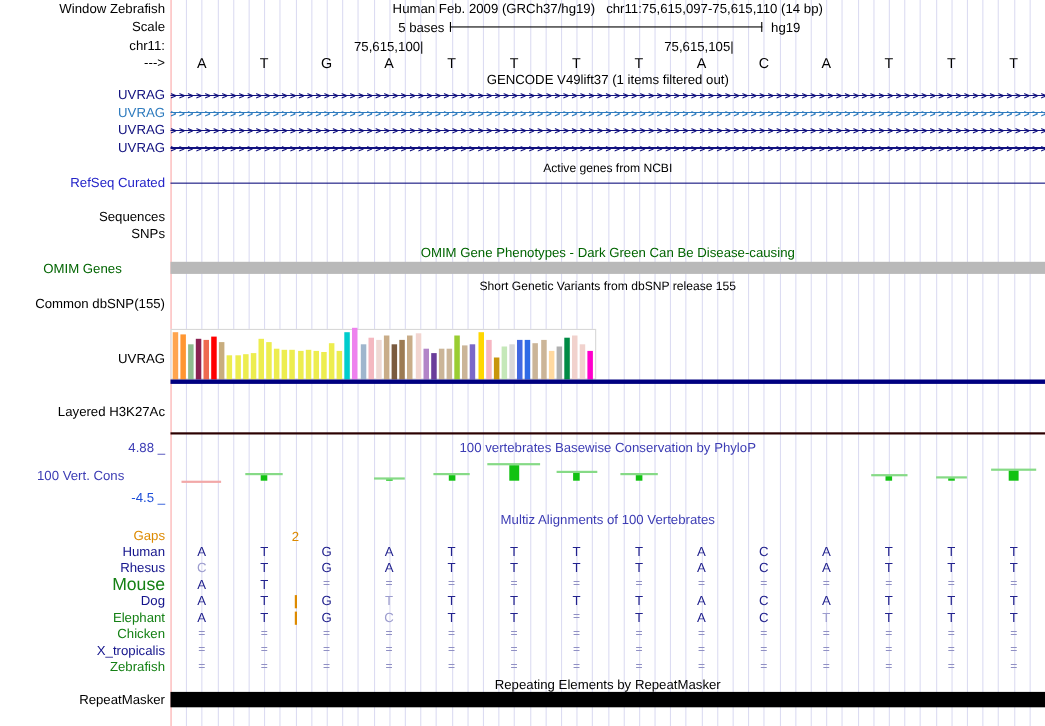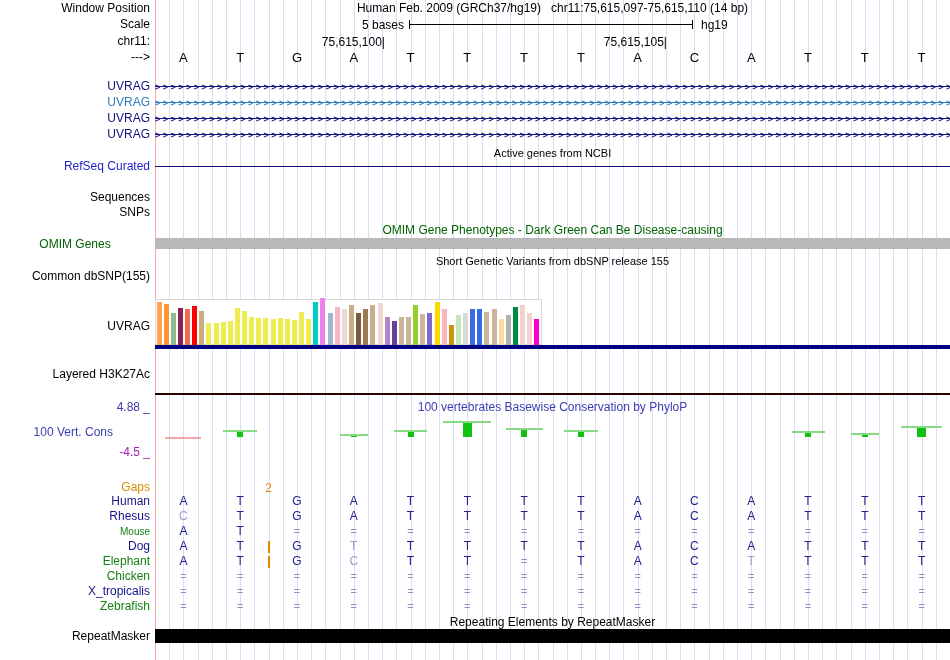--- a/index.html
+++ b/index.html
@@ -8,21 +8,21 @@
     font-family:"Liberation Sans",sans-serif;color:#000;
   }
   .abs{position:absolute;}
   .lbl{position:absolute;left:0;width:150px;text-align:right;font-size:12px;line-height:13px;white-space:nowrap;}
   .title{position:absolute;left:155px;width:795px;text-align:center;font-size:12px;line-height:13px;white-space:nowrap;}
   .small{font-size:11px;}
   .bluelbl{color:#2323C8;}
   .bluet{color:#3C3CB4;}
   .dgreen{color:#006400;text-align:center;}
   .orange{color:#DD8A00;}
-  .maroon{color:#a21caf;}
+  .maroon{color:#1d4ed8;}
   .arrowrow{position:absolute;left:155px;width:795px;height:10px;line-height:10px;overflow:hidden;
     font-size:9px;font-weight:bold;letter-spacing:2.5px;white-space:nowrap;}
   .mzcell{position:absolute;font-size:12px;line-height:13px;text-align:center;color:#22228E;}
   .mzlight{color:#9C9CCE;}
   .mzeq{color:#9090C4;font-size:11px;}
   .tick{position:absolute;width:1px;background:#000;}
   .seqbase{position:absolute;font-size:13px;line-height:14px;text-align:center;color:#000;}
 </style>
 </head>
 <body>
@@ -85,21 +85,21 @@
       <div style="left: 893.214px; top: 0px; width: 1px; height: 660px; background: rgb(220, 220, 242); position: absolute;"></div>
       <div style="left: 907.411px; top: 0px; width: 1px; height: 660px; background: rgb(220, 220, 242); position: absolute;"></div>
       <div style="left: 921.607px; top: 0px; width: 1px; height: 660px; background: rgb(220, 220, 242); position: absolute;"></div>
       <div style="left: 935.804px; top: 0px; width: 1px; height: 660px; background: rgb(220, 220, 242); position: absolute;"></div>
     </div>
 
   <div class="title" style="top:2px;">
     <span>Human Feb. 2009 (GRCh37/hg19)</span>&nbsp;&nbsp;
     <span>chr11:75,615,097-75,615,110 (14 bp)</span>
   </div>
-  <div class="lbl" style="top:2px;">Window Position</div>
+  <div class="lbl" style="top:2px;">Window Zebrafish</div>
 
   <div class="lbl" style="top:18px;">Scale</div>
   <div class="abs" style="top:18px;left:0;width:404px;text-align:right;font-size:12px;">5 bases</div>
   <div class="abs" style="top:24px;left:409px;width:284px;height:1px;background:#000;"></div>
   <div class="tick" style="top:20px;left:409px;height:9px;"></div>
   <div class="tick" style="top:20px;left:692px;height:9px;"></div>
   <div class="abs" style="top:18px;left:701px;font-size:12px;">hg19</div>
 
   <div class="lbl" style="top:35px;">chr11:</div>
   <div class="abs" style="top:35px;left:185px;width:200px;text-align:right;font-size:12px;">75,615,100|</div>
@@ -116,20 +116,21 @@
       <div class="seqbase" style="left: 495.714px; top: 51px; width: 56.7857px; position: absolute;">T</div>
       <div class="seqbase" style="left: 552.5px; top: 51px; width: 56.7857px; position: absolute;">T</div>
       <div class="seqbase" style="left: 609.286px; top: 51px; width: 56.7857px; position: absolute;">A</div>
       <div class="seqbase" style="left: 666.071px; top: 51px; width: 56.7857px; position: absolute;">C</div>
       <div class="seqbase" style="left: 722.857px; top: 51px; width: 56.7857px; position: absolute;">A</div>
       <div class="seqbase" style="left: 779.643px; top: 51px; width: 56.7857px; position: absolute;">T</div>
       <div class="seqbase" style="left: 836.429px; top: 51px; width: 56.7857px; position: absolute;">T</div>
       <div class="seqbase" style="left: 893.214px; top: 51px; width: 56.7857px; position: absolute;">T</div>
     </div>
 
+  <div class="title" style="top:66px;">GENCODE V49lift37 (1 items filtered out)</div>
   <div id="gencode-rows">
       <div style="left: 0px; top: 80px; width: 150px; text-align: right; font-size: 12px; line-height: 13px; color: rgb(16, 16, 126); position: absolute;">UVRAG</div>
       <div class="arrowrow" style="left: 155px; top: 82px; width: 795px; height: 10px; color: rgb(16, 16, 126); background: linear-gradient(transparent 4px, rgb(16, 16, 126) 4px, rgb(16, 16, 126) 5px, transparent 5px); position: absolute;">&gt;&gt;&gt;&gt;&gt;&gt;&gt;&gt;&gt;&gt;&gt;&gt;&gt;&gt;&gt;&gt;&gt;&gt;&gt;&gt;&gt;&gt;&gt;&gt;&gt;&gt;&gt;&gt;&gt;&gt;&gt;&gt;&gt;&gt;&gt;&gt;&gt;&gt;&gt;&gt;&gt;&gt;&gt;&gt;&gt;&gt;&gt;&gt;&gt;&gt;&gt;&gt;&gt;&gt;&gt;&gt;&gt;&gt;&gt;&gt;&gt;&gt;&gt;&gt;&gt;&gt;&gt;&gt;&gt;&gt;&gt;&gt;&gt;&gt;&gt;&gt;&gt;&gt;&gt;&gt;&gt;&gt;&gt;&gt;&gt;&gt;&gt;&gt;&gt;&gt;&gt;&gt;&gt;&gt;&gt;&gt;&gt;&gt;&gt;&gt;&gt;&gt;&gt;&gt;&gt;&gt;&gt;&gt;&gt;&gt;</div>
       <div style="left: 0px; top: 96px; width: 150px; text-align: right; font-size: 12px; line-height: 13px; color: rgb(46, 123, 190); position: absolute;">UVRAG</div>
       <div class="arrowrow" style="left: 155px; top: 98px; width: 795px; height: 10px; color: rgb(46, 123, 190); background: linear-gradient(transparent 4px, rgb(46, 123, 190) 4px, rgb(46, 123, 190) 5px, transparent 5px); position: absolute;">&gt;&gt;&gt;&gt;&gt;&gt;&gt;&gt;&gt;&gt;&gt;&gt;&gt;&gt;&gt;&gt;&gt;&gt;&gt;&gt;&gt;&gt;&gt;&gt;&gt;&gt;&gt;&gt;&gt;&gt;&gt;&gt;&gt;&gt;&gt;&gt;&gt;&gt;&gt;&gt;&gt;&gt;&gt;&gt;&gt;&gt;&gt;&gt;&gt;&gt;&gt;&gt;&gt;&gt;&gt;&gt;&gt;&gt;&gt;&gt;&gt;&gt;&gt;&gt;&gt;&gt;&gt;&gt;&gt;&gt;&gt;&gt;&gt;&gt;&gt;&gt;&gt;&gt;&gt;&gt;&gt;&gt;&gt;&gt;&gt;&gt;&gt;&gt;&gt;&gt;&gt;&gt;&gt;&gt;&gt;&gt;&gt;&gt;&gt;&gt;&gt;&gt;&gt;&gt;&gt;&gt;&gt;&gt;&gt;&gt;</div>
       <div style="left: 0px; top: 112px; width: 150px; text-align: right; font-size: 12px; line-height: 13px; color: rgb(16, 16, 126); position: absolute;">UVRAG</div>
       <div class="arrowrow" style="left: 155px; top: 114px; width: 795px; height: 10px; color: rgb(16, 16, 126); background: linear-gradient(transparent 4px, rgb(16, 16, 126) 4px, rgb(16, 16, 126) 5px, transparent 5px); position: absolute;">&gt;&gt;&gt;&gt;&gt;&gt;&gt;&gt;&gt;&gt;&gt;&gt;&gt;&gt;&gt;&gt;&gt;&gt;&gt;&gt;&gt;&gt;&gt;&gt;&gt;&gt;&gt;&gt;&gt;&gt;&gt;&gt;&gt;&gt;&gt;&gt;&gt;&gt;&gt;&gt;&gt;&gt;&gt;&gt;&gt;&gt;&gt;&gt;&gt;&gt;&gt;&gt;&gt;&gt;&gt;&gt;&gt;&gt;&gt;&gt;&gt;&gt;&gt;&gt;&gt;&gt;&gt;&gt;&gt;&gt;&gt;&gt;&gt;&gt;&gt;&gt;&gt;&gt;&gt;&gt;&gt;&gt;&gt;&gt;&gt;&gt;&gt;&gt;&gt;&gt;&gt;&gt;&gt;&gt;&gt;&gt;&gt;&gt;&gt;&gt;&gt;&gt;&gt;&gt;&gt;&gt;&gt;&gt;&gt;&gt;</div>
       <div style="left: 0px; top: 128px; width: 150px; text-align: right; font-size: 12px; line-height: 13px; color: rgb(16, 16, 126); position: absolute;">UVRAG</div>
       <div class="arrowrow" style="left: 155px; top: 130px; width: 795px; height: 10px; color: rgb(16, 16, 126); background: linear-gradient(transparent 4px, rgb(16, 16, 126) 4px, rgb(16, 16, 126) 5px, transparent 5px); position: absolute;">&gt;&gt;&gt;&gt;&gt;&gt;&gt;&gt;&gt;&gt;&gt;&gt;&gt;&gt;&gt;&gt;&gt;&gt;&gt;&gt;&gt;&gt;&gt;&gt;&gt;&gt;&gt;&gt;&gt;&gt;&gt;&gt;&gt;&gt;&gt;&gt;&gt;&gt;&gt;&gt;&gt;&gt;&gt;&gt;&gt;&gt;&gt;&gt;&gt;&gt;&gt;&gt;&gt;&gt;&gt;&gt;&gt;&gt;&gt;&gt;&gt;&gt;&gt;&gt;&gt;&gt;&gt;&gt;&gt;&gt;&gt;&gt;&gt;&gt;&gt;&gt;&gt;&gt;&gt;&gt;&gt;&gt;&gt;&gt;&gt;&gt;&gt;&gt;&gt;&gt;&gt;&gt;&gt;&gt;&gt;&gt;&gt;&gt;&gt;&gt;&gt;&gt;&gt;&gt;&gt;&gt;&gt;&gt;&gt;&gt;</div>
     </div>
@@ -230,20 +231,21 @@
       <div style="left: 564.043px; top: 430.05px; width: 33.7px; height: 2px; background: rgb(134, 218, 134); position: absolute;"></div>
       <div style="left: 577.893px; top: 432.05px; width: 6px; height: 4.95px; background: rgb(18, 194, 18); position: absolute;"></div>
       <div style="left: 791.536px; top: 430.5px; width: 33px; height: 2px; background: rgb(134, 218, 134); position: absolute;"></div>
       <div style="left: 805.036px; top: 432.5px; width: 6px; height: 4.5px; background: rgb(18, 194, 18); position: absolute;"></div>
       <div style="left: 850.561px; top: 433.38px; width: 28.52px; height: 2px; background: rgb(134, 218, 134); position: absolute;"></div>
       <div style="left: 861.821px; top: 435.38px; width: 6px; height: 1.62px; background: rgb(18, 194, 18); position: absolute;"></div>
       <div style="left: 901.257px; top: 425.55px; width: 40.7px; height: 2px; background: rgb(134, 218, 134); position: absolute;"></div>
       <div style="left: 917.107px; top: 427.55px; width: 9px; height: 9.45px; background: rgb(18, 194, 18); position: absolute;"></div>
     </div>
 
+  <div class="title bluet" style="top:466px;">Multiz Alignments of 100 Vertebrates</div>
   <div class="lbl orange" style="top:481px;">Gaps</div>
   <div id="multiz-rows">
       <div style="left: 260.571px; top: 481px; width: 16px; text-align: center; font-size: 12px; color: rgb(221, 138, 0); position: absolute;">2</div>
       <div style="left: 0px; top: 495px; width: 150px; text-align: right; font-size: 12px; line-height: 13px; color: rgb(20, 20, 140); position: absolute;">Human</div>
       <div class="mzcell" style="left: 155px; top: 495px; width: 56.7857px; position: absolute;">A</div>
       <div class="mzcell" style="left: 211.786px; top: 495px; width: 56.7857px; position: absolute;">T</div>
       <div class="mzcell" style="left: 268.571px; top: 495px; width: 56.7857px; position: absolute;">G</div>
       <div class="mzcell" style="left: 325.357px; top: 495px; width: 56.7857px; position: absolute;">A</div>
       <div class="mzcell" style="left: 382.143px; top: 495px; width: 56.7857px; position: absolute;">T</div>
       <div class="mzcell" style="left: 438.929px; top: 495px; width: 56.7857px; position: absolute;">T</div>
@@ -263,21 +265,21 @@
       <div class="mzcell" style="left: 382.143px; top: 510px; width: 56.7857px; position: absolute;">T</div>
       <div class="mzcell" style="left: 438.929px; top: 510px; width: 56.7857px; position: absolute;">T</div>
       <div class="mzcell" style="left: 495.714px; top: 510px; width: 56.7857px; position: absolute;">T</div>
       <div class="mzcell" style="left: 552.5px; top: 510px; width: 56.7857px; position: absolute;">T</div>
       <div class="mzcell" style="left: 609.286px; top: 510px; width: 56.7857px; position: absolute;">A</div>
       <div class="mzcell" style="left: 666.071px; top: 510px; width: 56.7857px; position: absolute;">C</div>
       <div class="mzcell" style="left: 722.857px; top: 510px; width: 56.7857px; position: absolute;">A</div>
       <div class="mzcell" style="left: 779.643px; top: 510px; width: 56.7857px; position: absolute;">T</div>
       <div class="mzcell" style="left: 836.429px; top: 510px; width: 56.7857px; position: absolute;">T</div>
       <div class="mzcell" style="left: 893.214px; top: 510px; width: 56.7857px; position: absolute;">T</div>
-      <div style="left: 0px; top: 525px; width: 150px; text-align: right; font-size: 10px; line-height: 13px; color: rgb(20, 128, 20); position: absolute;">Mouse</div>
+      <div style="left: 0px; top: 525px; width: 150px; text-align: right; font-size: 16px; line-height: 13px; color: rgb(20, 128, 20); position: absolute;">Mouse</div>
       <div class="mzcell" style="left: 155px; top: 525px; width: 56.7857px; position: absolute;">A</div>
       <div class="mzcell" style="left: 211.786px; top: 525px; width: 56.7857px; position: absolute;">T</div>
       <div class="mzcell mzeq" style="left: 268.571px; top: 525px; width: 56.7857px; position: absolute;">=</div>
       <div class="mzcell mzeq" style="left: 325.357px; top: 525px; width: 56.7857px; position: absolute;">=</div>
       <div class="mzcell mzeq" style="left: 382.143px; top: 525px; width: 56.7857px; position: absolute;">=</div>
       <div class="mzcell mzeq" style="left: 438.929px; top: 525px; width: 56.7857px; position: absolute;">=</div>
       <div class="mzcell mzeq" style="left: 495.714px; top: 525px; width: 56.7857px; position: absolute;">=</div>
       <div class="mzcell mzeq" style="left: 552.5px; top: 525px; width: 56.7857px; position: absolute;">=</div>
       <div class="mzcell mzeq" style="left: 609.286px; top: 525px; width: 56.7857px; position: absolute;">=</div>
       <div class="mzcell mzeq" style="left: 666.071px; top: 525px; width: 56.7857px; position: absolute;">=</div>

